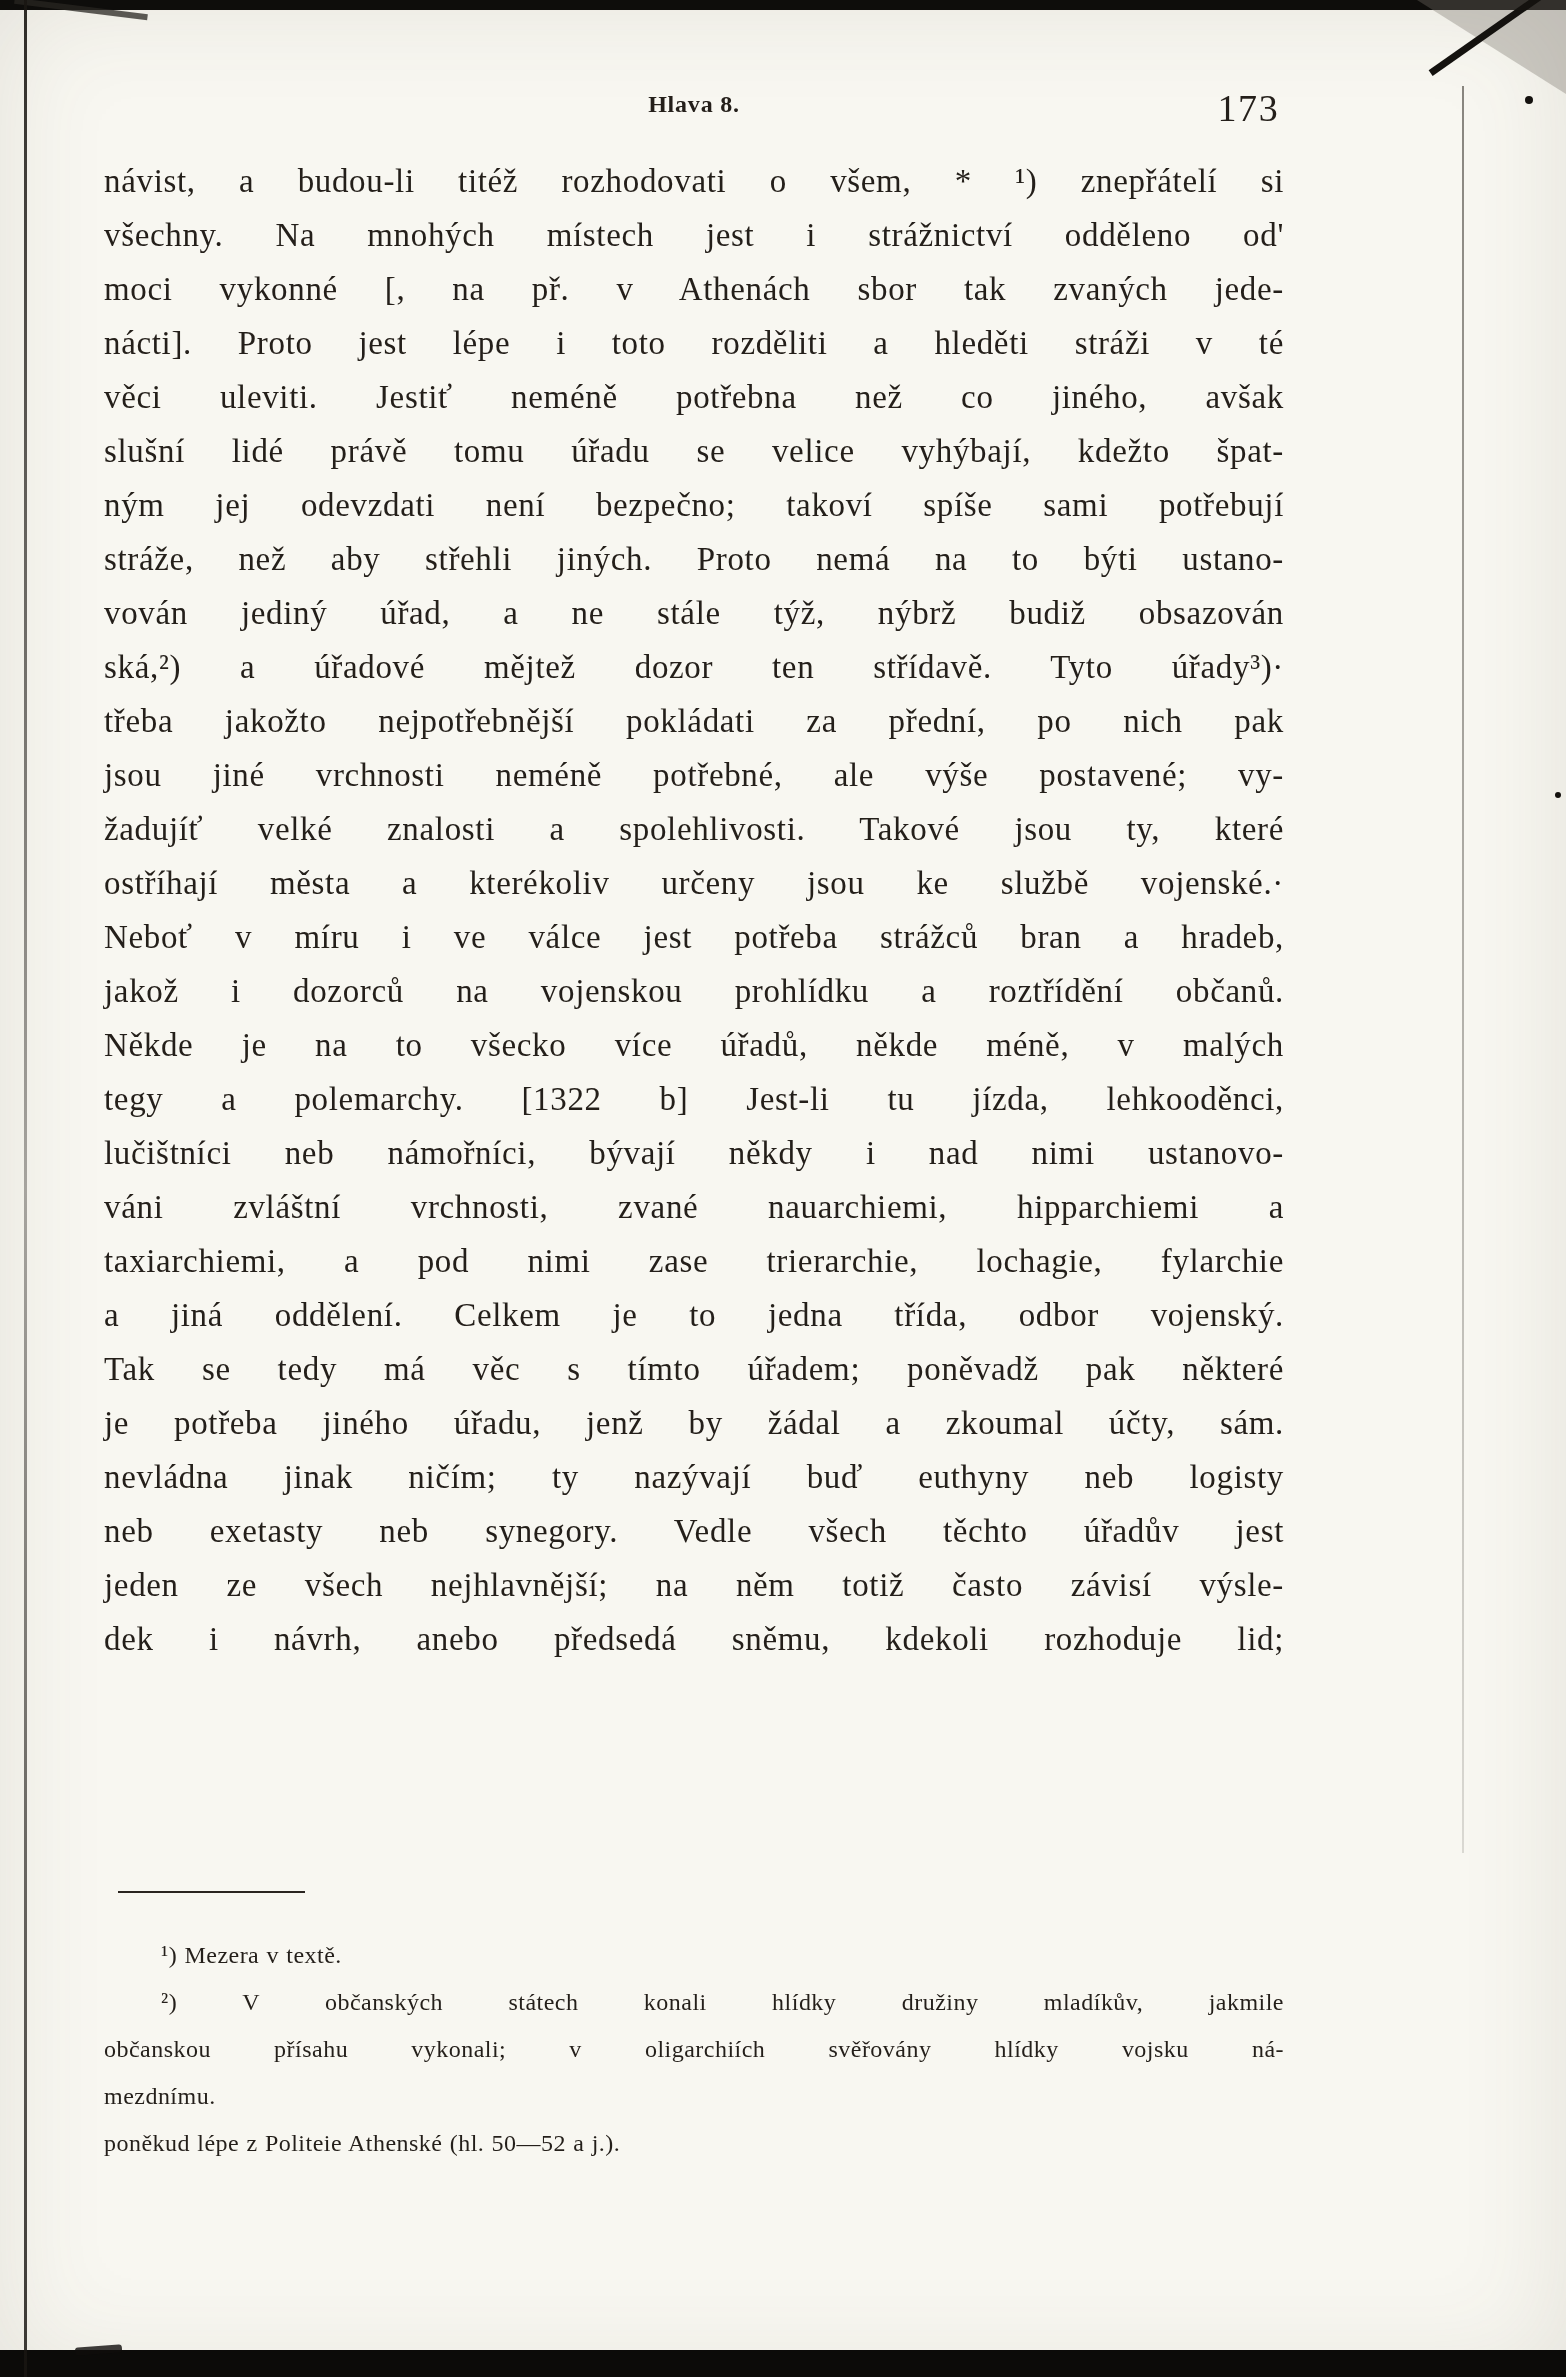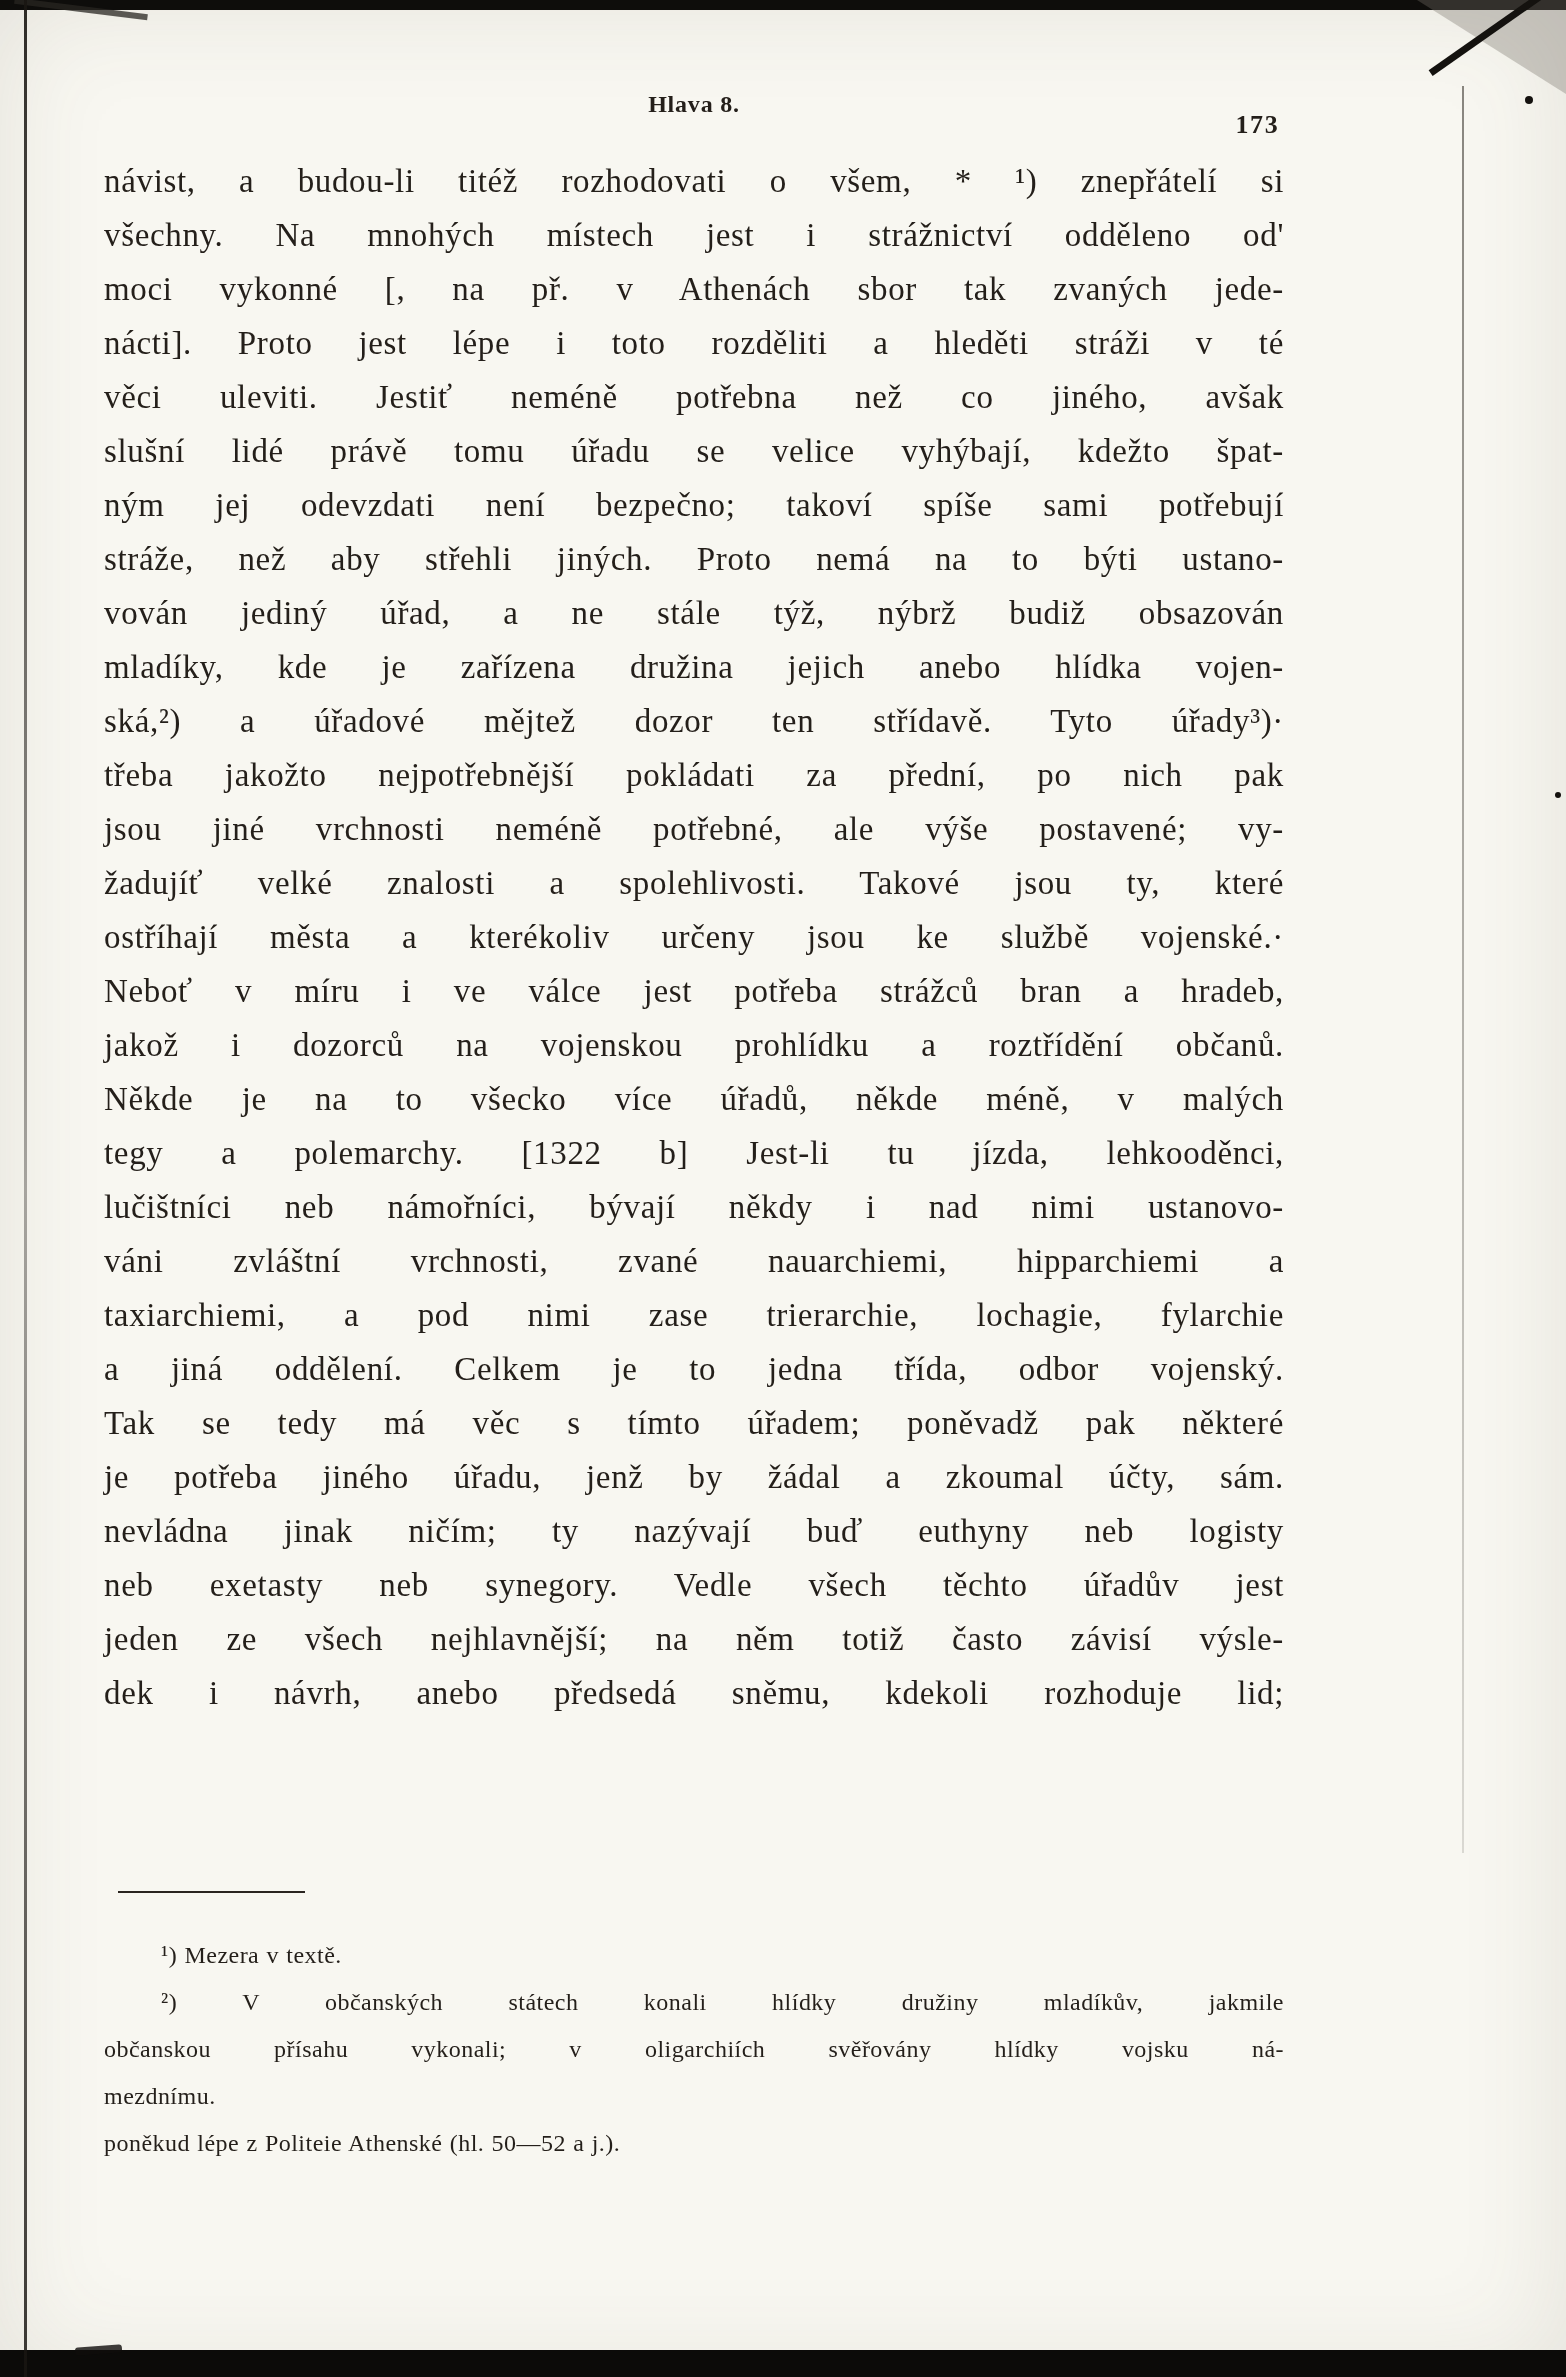--- a/index.html
+++ b/index.html
@@ -68,21 +68,21 @@
   .header {
     position: absolute; top: 91px; left: 104px; width: 1180px; height: 50px;
   }
   .chapter {
     position: absolute; left: 0; right: 0; top: 0;
     text-align: center;
     font-size: 24px; font-weight: 700; letter-spacing: 0.8px;
   }
   .pagenum {
     position: absolute; right: 4.7px; top: -4.7px;
-    font-size: 26px; font-weight: 700; letter-spacing: 1.6px; margin-top: 24px;
+    font-size: 38px; font-weight: 400; letter-spacing: 1.6px;
   }
 
   
   .body-text {
     position: absolute; top: 154px; left: 104px; width: 1180px;
   }
   .bline {
     font-size: 33px; line-height: 54px;
     letter-spacing: 0.02em; word-spacing: 1.6px;
     white-space: normal;
@@ -128,21 +128,20 @@
   <div class="body-text">
       <div class="bline just">návist, a budou-li titéž rozhodovati o všem, * ¹) znepřátelí si</div>
       <div class="bline just">všechny. Na mnohých místech jest i strážnictví odděleno od'</div>
       <div class="bline just">moci vykonné [, na př. v Athenách sbor tak zvaných jede-</div>
       <div class="bline just">nácti]. Proto jest lépe i toto rozděliti a hleděti stráži v té</div>
       <div class="bline just">věci uleviti. Jestiť neméně potřebna než co jiného, avšak</div>
       <div class="bline just">slušní lidé právě tomu úřadu se velice vyhýbají, kdežto špat-</div>
       <div class="bline just">ným jej odevzdati není bezpečno; takoví spíše sami potřebují</div>
       <div class="bline just">stráže, než aby střehli jiných. Proto nemá na to býti ustano-</div>
       <div class="bline just">vován jediný úřad, a ne stále týž, nýbrž budiž obsazován</div>
-      <div class="bline just">mladíky, kde je zařízena družina jejich anebo hlídka vojen-</div>
       <div class="bline just">ská,²) a úřadové mějtež dozor ten střídavě. Tyto úřady³)·</div>
       <div class="bline just">třeba jakožto nejpotřebnější pokládati za přední, po nich pak</div>
       <div class="bline just">jsou jiné vrchnosti neméně potřebné, ale výše postavené; vy-</div>
       <div class="bline just">žadujíť velké znalosti a spolehlivosti. Takové jsou ty, které</div>
       <div class="bline just">ostříhají města a kterékoliv určeny jsou ke službě vojenské.·</div>
       <div class="bline just">Neboť v míru i ve válce jest potřeba strážců bran a hradeb,</div>
       <div class="bline just">jakož i dozorců na vojenskou prohlídku a roztřídění občanů.</div>
       <div class="bline just">Někde je na to všecko více úřadů, někde méně, v malých</div>
       <div class="bline just">tegy a polemarchy. [1322 b] Jest-li tu jízda, lehkooděnci,</div>
       <div class="bline just">lučištníci neb námořníci, bývají někdy i nad nimi ustanovo-</div>

